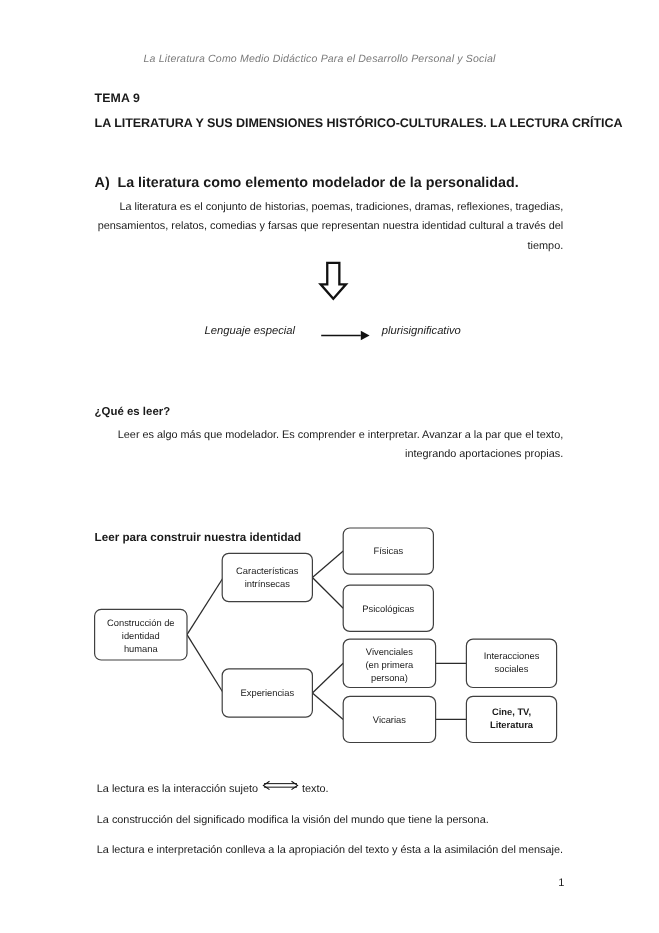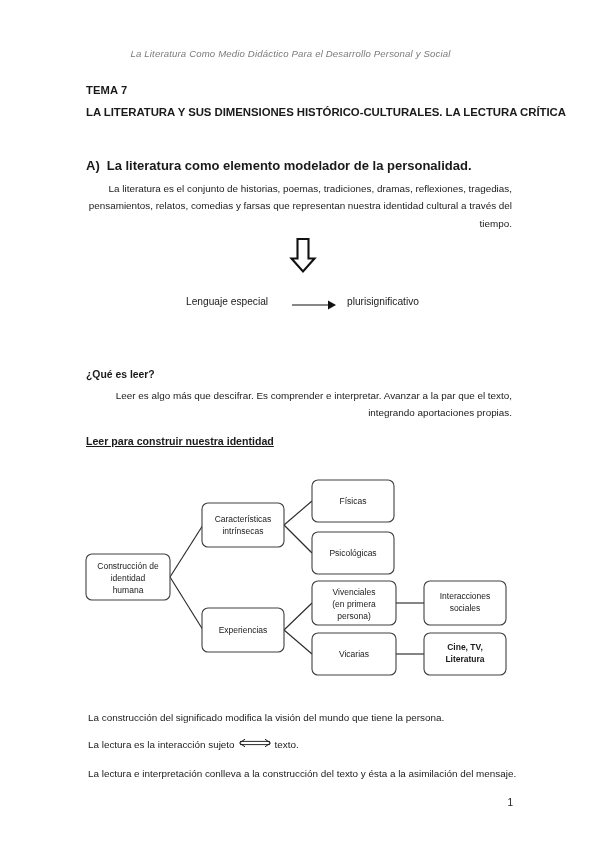--- a/index.html
+++ b/index.html
@@ -79,25 +79,24 @@
     color: #1a1a1a;
   }
   .p-leer {
     left: 88px;
     top: 372px;
     width: 424px;
   }
   .h-identidad {
     position: absolute;
     left: 86px;
-    top: 420px;
+    top: 468px;
     font-weight: bold;
     font-size: 10.6px;
     color: #1a1a1a;
-    text-decoration: underline;
   }
   .arrow-down {
     position: absolute;
     left: 281px;
     top: 218px;
     width: 44px;
     height: 44px;
   }
   .lenguaje-row {
     position: absolute;
@@ -105,20 +104,21 @@
     top: 281px;
     width: 300px;
     height: 20px;
   }
   .lenguaje-row .lbl {
     position: absolute;
     top: 0;
     font-size: 10.2px;
     color: #1a1a1a;
     white-space: nowrap;
+    font-style: italic;
   }
   .lenguaje-row .lbl-left { left: 0; }
   .lenguaje-row .lbl-right { left: 161px; }
   .lenguaje-row svg {
     position: absolute;
     left: 104px;
     top: 2px;
   }
   .diagram {
     position: absolute;
@@ -171,21 +171,21 @@
     color: #1a1a1a;
   }
 </style>
 </head>
 <body>
 
 <div class="page">
 
   <div class="running-head">La Literatura Como Medio Didáctico Para el Desarrollo Personal y Social</div>
 
-  <div class="tema">TEMA 7</div>
+  <div class="tema">TEMA 9</div>
   <div class="maintitle">LA LITERATURA Y SUS DIMENSIONES HISTÓRICO-CULTURALES. LA LECTURA CRÍTICA</div>
 
   <div class="section-a">
     <span class="ltr">A)</span><span>La literatura como elemento modelador de la personalidad.</span>
   </div>
 
   <div class="para p-intro">La literatura es el conjunto de historias, poemas, tradiciones, dramas, reflexiones, tragedias, pensamientos, relatos, comedias y farsas que representan nuestra identidad cultural a través del tiempo.</div>
 
   <div class="arrow-down">
     <svg width="44" height="44" viewBox="0 0 44 44">
@@ -196,21 +196,21 @@
   <div class="lenguaje-row">
     <span class="lbl lbl-left">Lenguaje especial</span>
     <svg width="48" height="14" viewBox="0 0 48 14">
       <line x1="2" y1="7" x2="38" y2="7" stroke="#111111" stroke-width="1.2"></line>
       <path d="M38 2.6 L46 7 L38 11.4 Z" fill="#111111"></path>
     </svg>
     <span class="lbl lbl-right">plurisignificativo</span>
   </div>
 
   <div class="q-leer">¿Qué es leer?</div>
-  <div class="para p-leer">Leer es algo más que descifrar. Es comprender e interpretar. Avanzar a la par que el texto, integrando aportaciones propias.</div>
+  <div class="para p-leer">Leer es algo más que modelador. Es comprender e interpretar. Avanzar a la par que el texto, integrando aportaciones propias.</div>
 
   <div class="h-identidad">Leer para construir nuestra identidad</div>
 
   <div class="diagram">
     <svg width="446" height="200" viewBox="0 0 446 200">
 
       <line class="conn" x1="86" y1="100" x2="119" y2="48"></line>
       <line class="conn" x1="86" y1="100" x2="119" y2="153"></line>
 
       <line class="conn" x1="200" y1="48" x2="228" y2="24"></line>
@@ -271,27 +271,27 @@
       <g>
         <rect class="node-box" x="340" y="156" width="82" height="42" rx="6" ry="6"></rect>
         <text class="node-label bold" x="381" y="173" text-anchor="middle">Cine, TV,</text>
         <text class="node-label bold" x="381" y="185" text-anchor="middle">Literatura</text>
       </g>
 
     </svg>
   </div>
 
   <div class="bottom-lines">
-    <div class="bl">La construcción del significado modifica la visión del mundo que tiene la persona.</div>
     <div class="bl">
       <span>La lectura es la interacción sujeto</span><span class="dbl-arrow"><svg width="34" height="10" viewBox="0 0 34 10">
             <path d="M7 1.2 L1.5 5 L7 8.8" fill="none" stroke="#111111" stroke-width="1"></path>
             <path d="M27 1.2 L32.5 5 L27 8.8" fill="none" stroke="#111111" stroke-width="1"></path>
             <line x1="2" y1="3.4" x2="32" y2="3.4" stroke="#111111" stroke-width="0.9"></line>
             <line x1="2" y1="6.6" x2="32" y2="6.6" stroke="#111111" stroke-width="0.9"></line>
           </svg></span><span>texto.</span>
     </div>
-    <div class="bl">La lectura e interpretación conlleva a la construcción del texto y ésta a la asimilación del mensaje.</div>
+    <div class="bl">La construcción del significado modifica la visión del mundo que tiene la persona.</div>
+    <div class="bl">La lectura e interpretación conlleva a la apropiación del texto y ésta a la asimilación del mensaje.</div>
   </div>
 
   <div class="pageno">1</div>
 
 </div>
 
 </body></html>

